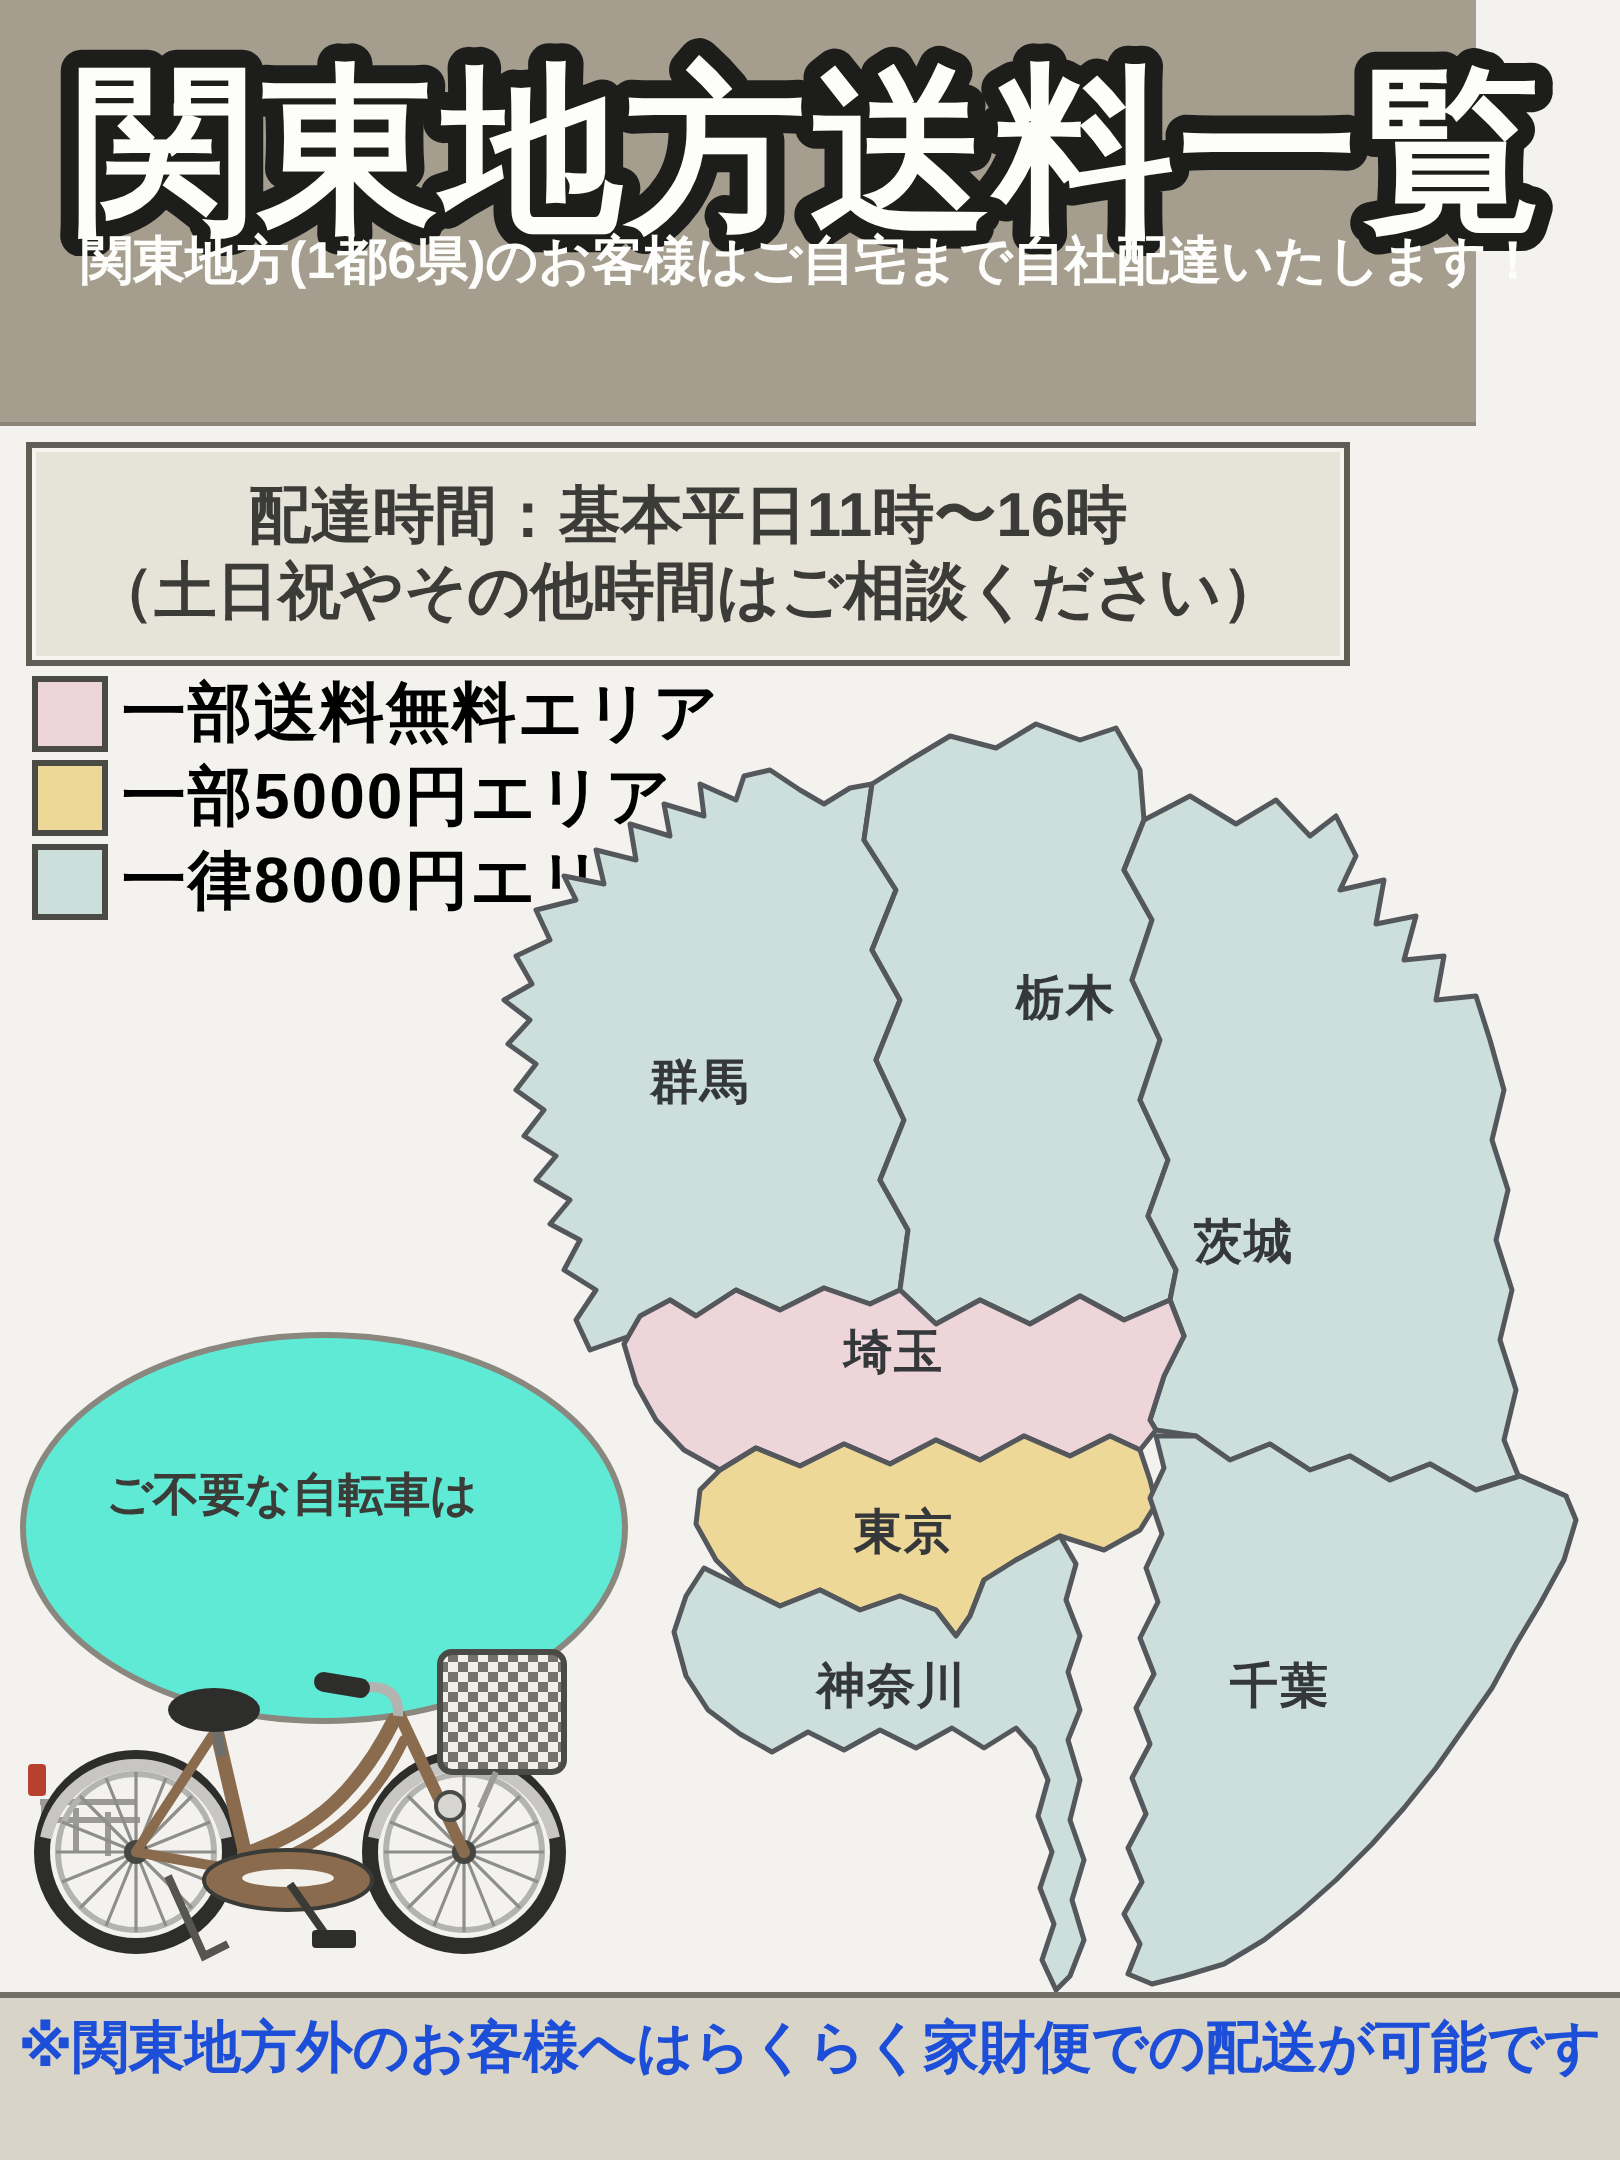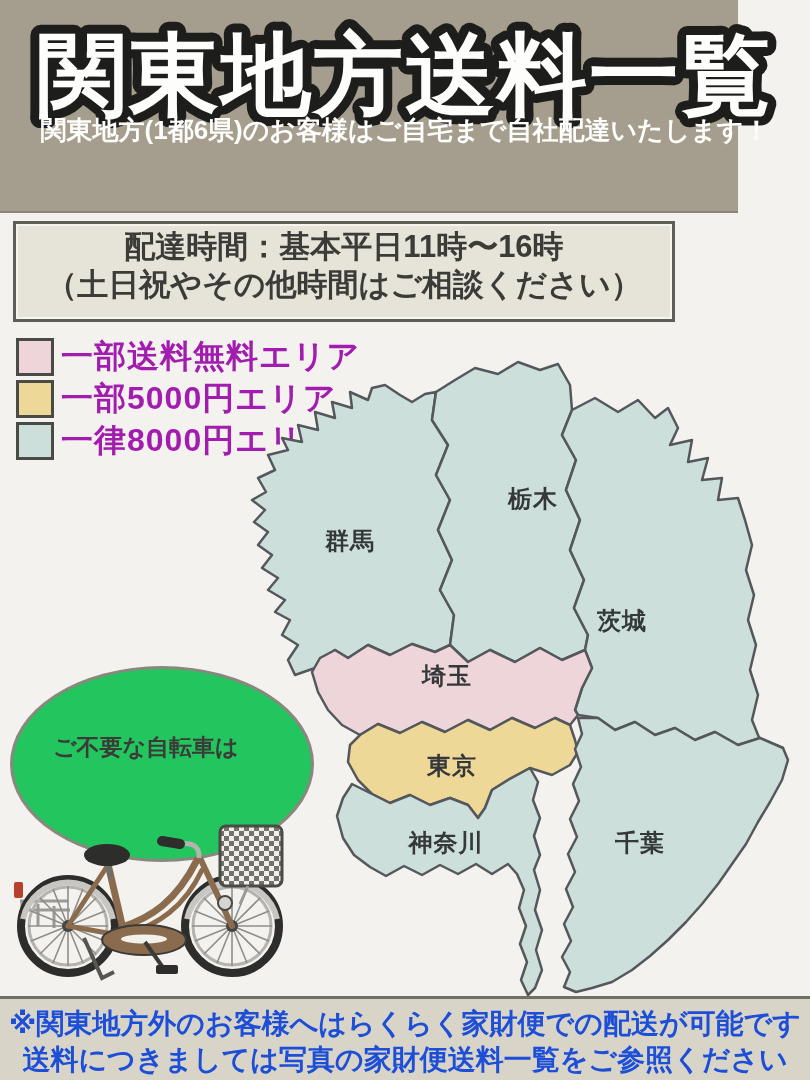--- a/index.html
+++ b/index.html
@@ -11,33 +11,33 @@
   #title-svg{position:absolute;left:0;top:14px;width:810px;height:114px;}
   #title-svg text{font-family:"Liberation Sans","DejaVu Sans",sans-serif;
           font-weight:bold;font-size:90px;letter-spacing:2px;}
   #subtitle{position:absolute;left:0;top:112px;width:810px;text-align:center;
           color:#fdfdfb;font-weight:700;font-size:26px;line-height:37px;}
   
   #body{position:absolute;left:0;top:213px;width:810px;height:783px;}
   #delivery-box{position:absolute;left:13px;top:8px;width:656px;height:91px;
           border:3px solid #5e5e57;box-shadow:inset 0 0 0 2px #f6f4ee;
           text-align:center;font-weight:700;font-size:31px;line-height:38px;
-          color:#3b3b37;padding-top:4px;}
+          color:#3b3b37;padding-top:15px;}
   #legend{position:absolute;left:16px;top:124px;margin:0;padding:0;list-style:none;}
   #legend li{display:flex;align-items:center;height:39px;margin-bottom:3px;}
   .swatch{display:inline-block;width:32px;height:32px;border:3px solid #4b4b46;
           margin-right:7px;flex:0 0 auto;}
-  .legend-label{font-size:32px;font-weight:700;color:#a21caf;letter-spacing:1px;}
+  .legend-label{font-size:32px;font-weight:700;color:#000000;letter-spacing:1px;}
   #map{position:absolute;left:240px;top:137px;width:570px;height:650px;}
   #map path{stroke:#54585c;stroke-width:2.5;stroke-linejoin:round;}
   .plabel{font-family:"Liberation Sans","DejaVu Sans",sans-serif;
           font-size:24px;font-weight:700;fill:#35383a;text-anchor:middle;
           letter-spacing:1px;}
   #bubble{position:absolute;left:10px;top:453px;width:298px;height:190px;
-          border:3px solid #8a877f;border-radius:50%;background:#22c55e;}
+          border:3px solid #8a877f;border-radius:50%;background:#5eead4;}
   #bubble .bubble-text{position:absolute;left:40px;top:60px;font-size:23px;
           font-weight:700;color:#3b3b37;line-height:36px;white-space:nowrap;}
   #bicycle{position:absolute;left:4px;top:593px;width:292px;height:186px;}
   
   #footer{position:absolute;left:0;top:996px;width:810px;height:84px;
           border-top:3px solid #716f66;text-align:center;
           font-size:28px;font-weight:700;color:#1d4ed8;line-height:36px;
           padding-top:7px;box-sizing:border-box;}
 </style>
 </head>
@@ -152,15 +152,14 @@
       <g>
         <rect x="216" y="20" width="62" height="60" rx="6" fill="url(#bk)" stroke="#4a4a46" stroke-width="3"></rect>
         <line x1="244" y1="80" x2="236" y2="98" stroke="#9c9a96" stroke-width="3"></line>
       </g>
       <circle cx="221" cy="97" r="7" fill="#d6d5d1" stroke="#4a4a46" stroke-width="2"></circle>
     </svg>
   </main>
 
   <footer id="footer" style="background-color: rgb(216, 212, 200);">
     <div>※関東地方外のお客様へはらくらく家財便での配送が可能です</div>
-    <div>送料につきましては写真の家財便送料一覧をご参照ください</div>
   </footer>
 </div>
 
 </body></html>

